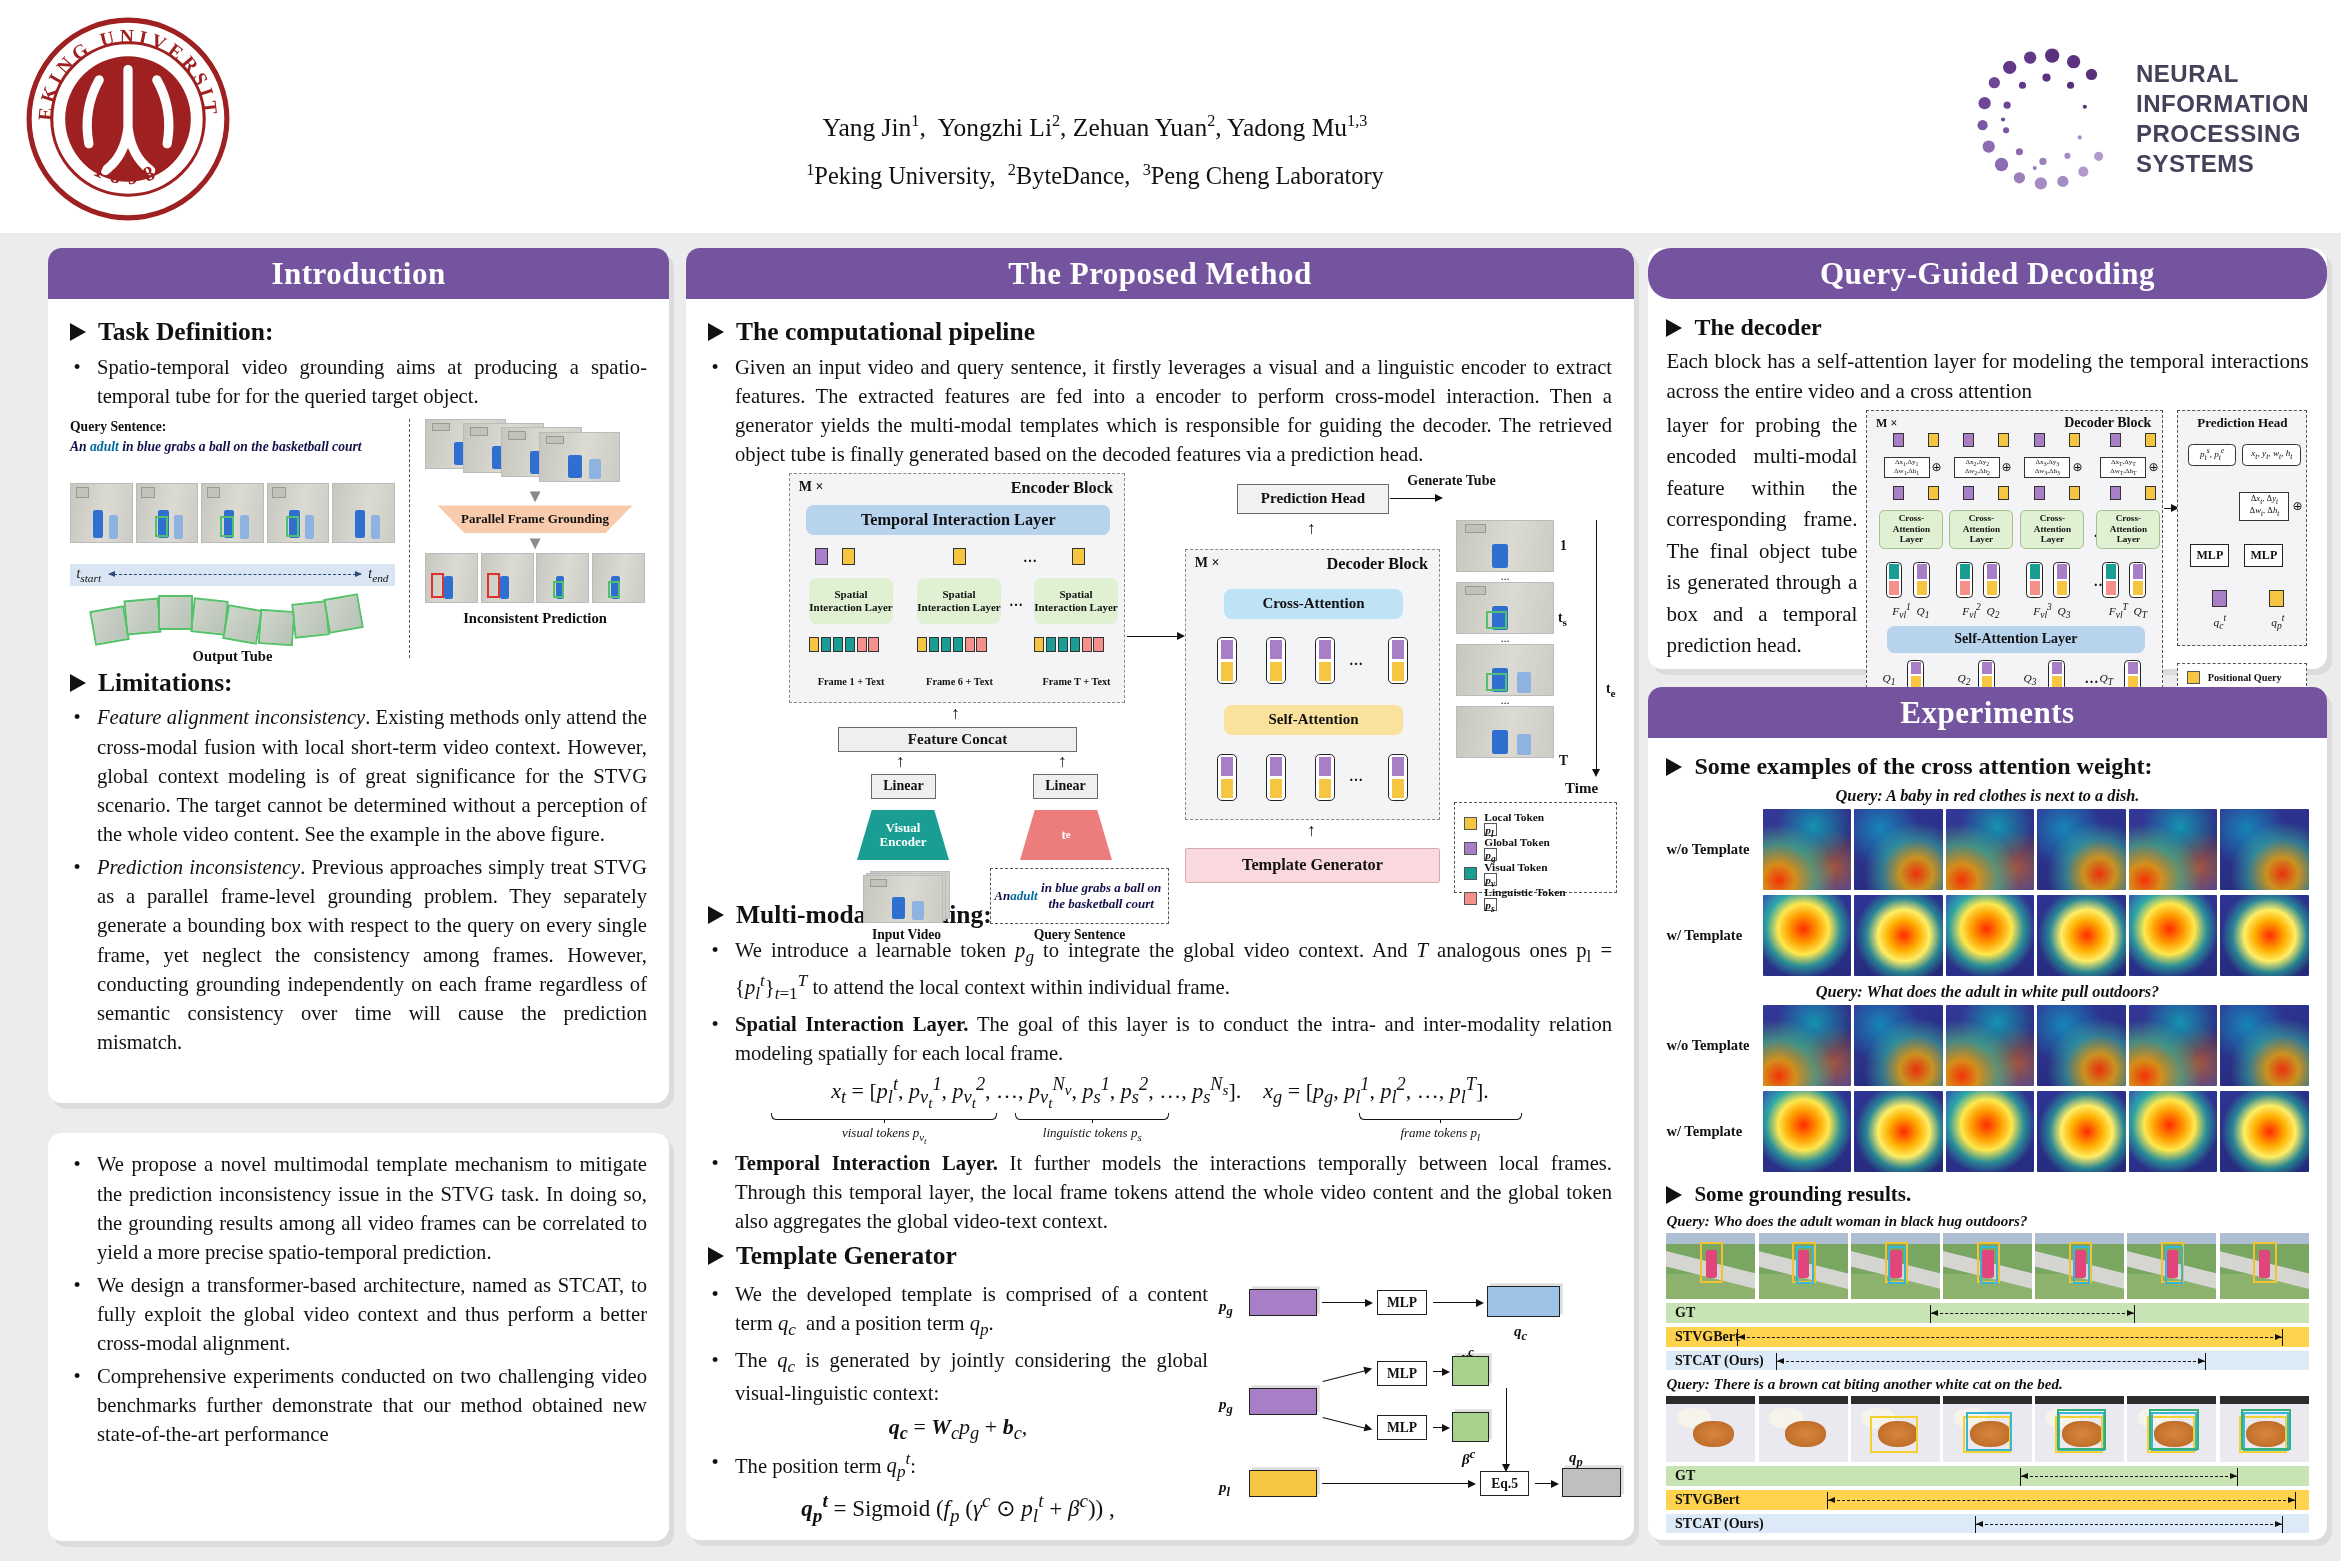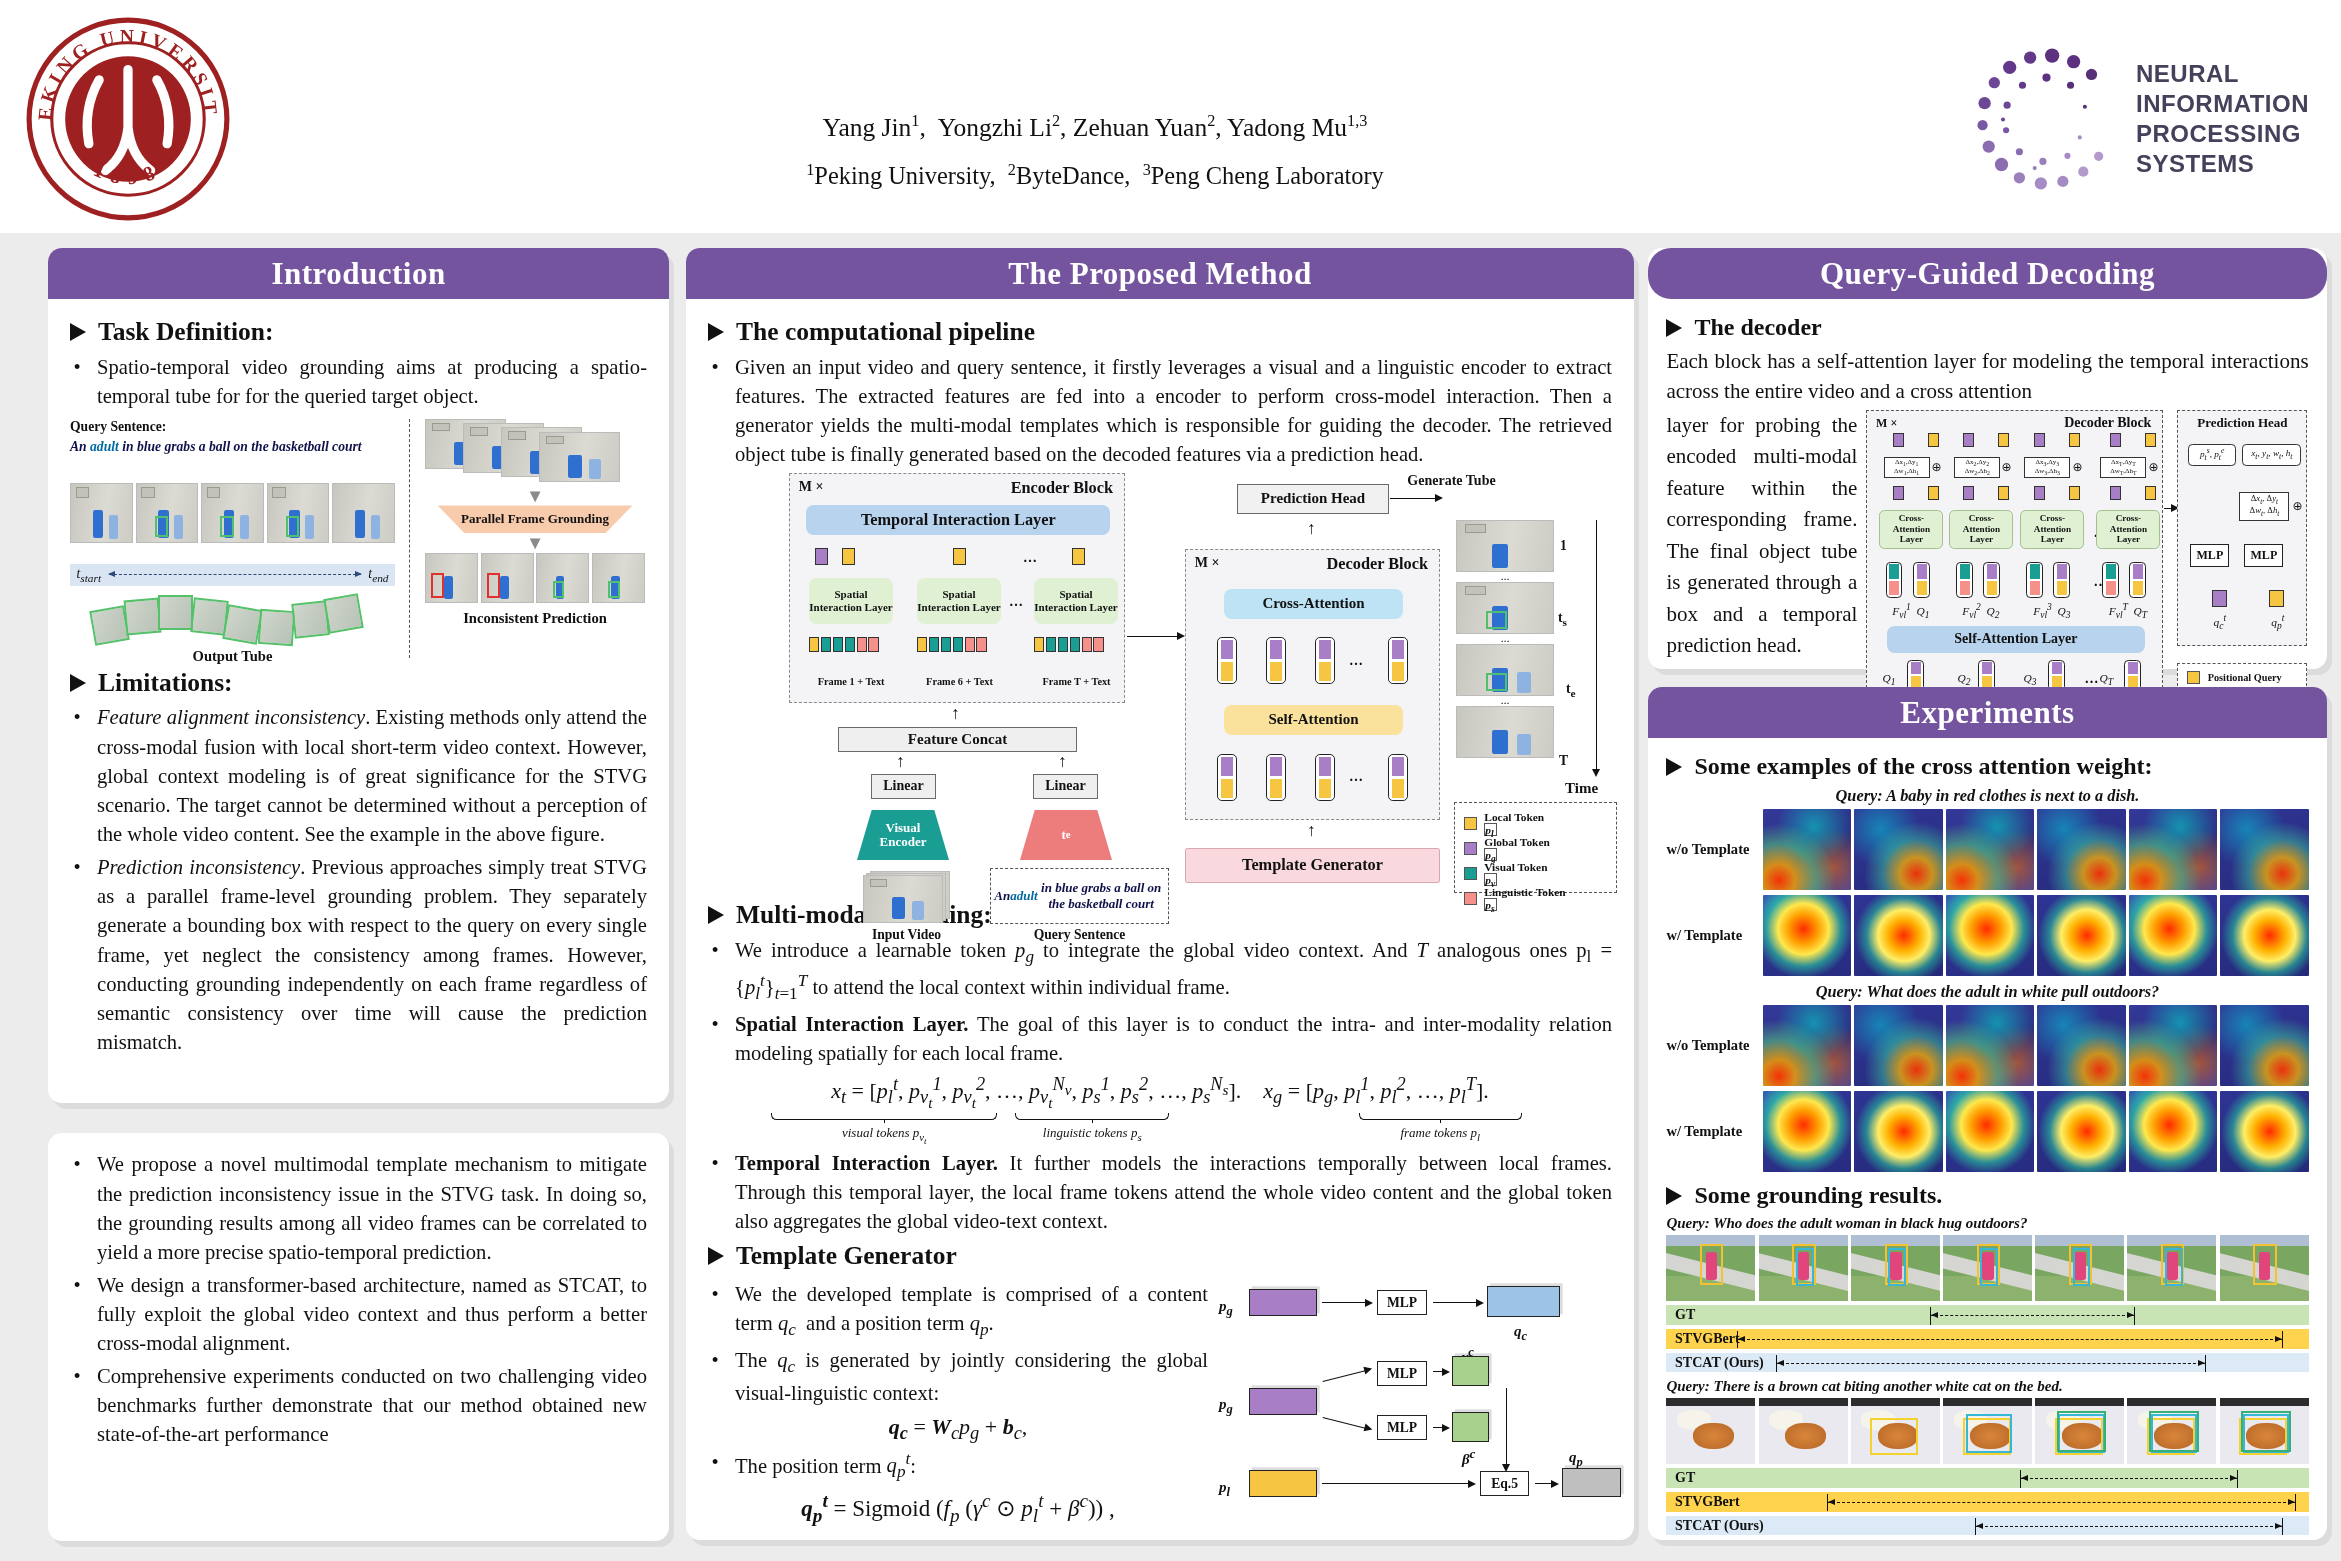--- a/index.html
+++ b/index.html
@@ -506,21 +506,21 @@
               <i class="gb"></i>
             </div>
           <div style="text-align:center;font-weight:bold">…</div>
           <div class="bb" style="width:98px;height:52px">
               <i class="p1"></i>
               <i class="p2"></i>
             </div>
         </div>
         <span class="plab" style="left:852px;top:65px">1</span>
         <span class="plab" style="left:850px;top:137px">t<sub>s</sub></span>
-        <span class="plab" style="left:858px;top:208px">t<sub>e</sub></span>
+        <span class="plab" style="left:898px;top:208px">t<sub>e</sub></span>
         <span class="plab" style="left:851px;top:280px">T</span>
         <div class="vlinea" style="left:888px;top:47px;height:255px"></div>
         <span class="plab" style="left:857px;top:307px;font-size:15px">Time</span>
 
         <span class="uarr" style="left:599px;top:348px">↑</span>
         <div class="layer" style="left: 477px; top: 375px; width: 255px; height: 35px; font-size: 16.3px; border-radius: 2.2px; border: 0.5px solid rgb(216, 168, 176); background-color: rgb(250, 217, 222);">Template Generator</div>
 
         <div class="legend" style="left:746px;top:329px;width:163px;height:91px">
           <div class="lrow">
               <i style="background-color: rgb(246, 198, 67);"></i>
@@ -851,21 +851,21 @@
         <div class="hmset hmB">
             <div class="hm"></div>
             <div class="hm"></div>
             <div class="hm"></div>
             <div class="hm"></div>
             <div class="hm"></div>
             <div class="hm"></div>
           </div>
       </div>
 
-      <div class="h1" style="font-size:24px;margin-top:9.8px">
+      <div class="h1" style="font-size:21px;margin-top:9.8px">
           <span class="tri"></span>
           <span>Some grounding results.</span>
         </div>
 
       <div class="gq">Query:  Who does the adult woman in black hug outdoors?</div>
       <div class="gframes">
         <div class="pf">
             <i class="slide"></i>
             <i class="fig"></i>
             <i class="by"></i>

